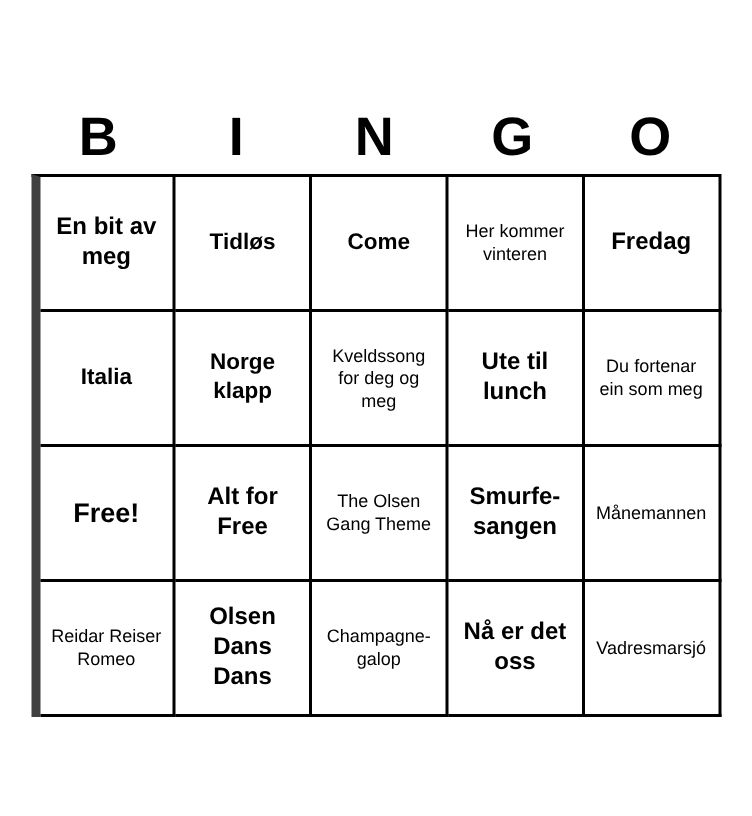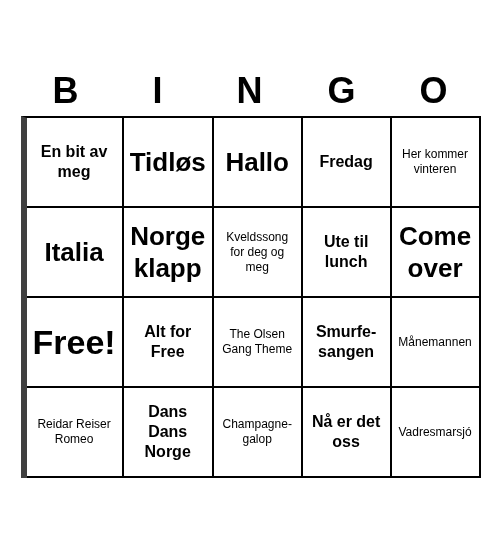--- a/index.html
+++ b/index.html
@@ -40,32 +40,32 @@
       display: flex;
       align-items: center;
       justify-content: center;
       text-align: center;
       padding: 6px;
     }
     .bingo-cell .cell-text {
       line-height: 1.25;
     }
     .large-text {
-      font-size: 26px;
+      font-size: 15px;
       font-weight: bold;
     }
     .medium-text {
       font-size: 16px;
       font-weight: bold;
     }
     .small-text {
       font-size: 12px;
     }
     .free-cell {
-      font-size: 34px;
+      font-size: 18px;
       font-weight: bold;
     }
   </style>
 </head>
 <body>
 
 <div class="bingo-card">
   <div class="bingo-header">
     <div class="bingo-header-cell">B</div>
     <div class="bingo-header-cell">I</div>
@@ -74,63 +74,63 @@
     <div class="bingo-header-cell">O</div>
   </div>
   <div class="bingo-grid" id="bingo-grid">
   <div class="bingo-cell">
         <span class="cell-text medium-text">En bit av meg</span>
       </div>
       <div class="bingo-cell">
         <span class="cell-text large-text">Tidløs</span>
       </div>
       <div class="bingo-cell">
-        <span class="cell-text large-text">Hallo</span>
+        <span class="cell-text large-text">Come</span>
+      </div>
+      <div class="bingo-cell">
+        <span class="cell-text small-text">Her kommer vinteren</span>
       </div>
       <div class="bingo-cell">
         <span class="cell-text medium-text">Fredag</span>
-      </div>
-      <div class="bingo-cell">
-        <span class="cell-text small-text">Her kommer vinteren</span>
       </div>
       <div class="bingo-cell">
         <span class="cell-text large-text">Italia</span>
       </div>
       <div class="bingo-cell">
         <span class="cell-text large-text">Norge klapp</span>
       </div>
       <div class="bingo-cell">
         <span class="cell-text small-text">Kveldssong for deg og meg</span>
       </div>
       <div class="bingo-cell">
         <span class="cell-text medium-text">Ute til lunch</span>
       </div>
       <div class="bingo-cell">
-        <span class="cell-text large-text">Come over</span>
+        <span class="cell-text small-text">Du fortenar ein som meg</span>
       </div>
       <div class="bingo-cell">
         <span class="cell-text free-cell">Free!</span>
       </div>
       <div class="bingo-cell">
         <span class="cell-text medium-text">Alt for Free</span>
       </div>
       <div class="bingo-cell">
         <span class="cell-text small-text">The Olsen Gang Theme</span>
       </div>
       <div class="bingo-cell">
         <span class="cell-text medium-text">Smurfe-sangen</span>
       </div>
       <div class="bingo-cell">
         <span class="cell-text small-text">Månemannen</span>
       </div>
       <div class="bingo-cell">
         <span class="cell-text small-text">Reidar Reiser Romeo</span>
       </div>
       <div class="bingo-cell">
-        <span class="cell-text medium-text">Dans Dans Norge</span>
+        <span class="cell-text medium-text">Olsen Dans Dans</span>
       </div>
       <div class="bingo-cell">
         <span class="cell-text small-text">Champagne-galop</span>
       </div>
       <div class="bingo-cell">
         <span class="cell-text medium-text">Nå er det oss</span>
       </div>
       <div class="bingo-cell">
         <span class="cell-text small-text">Vadresmarsjó</span>
       </div>

